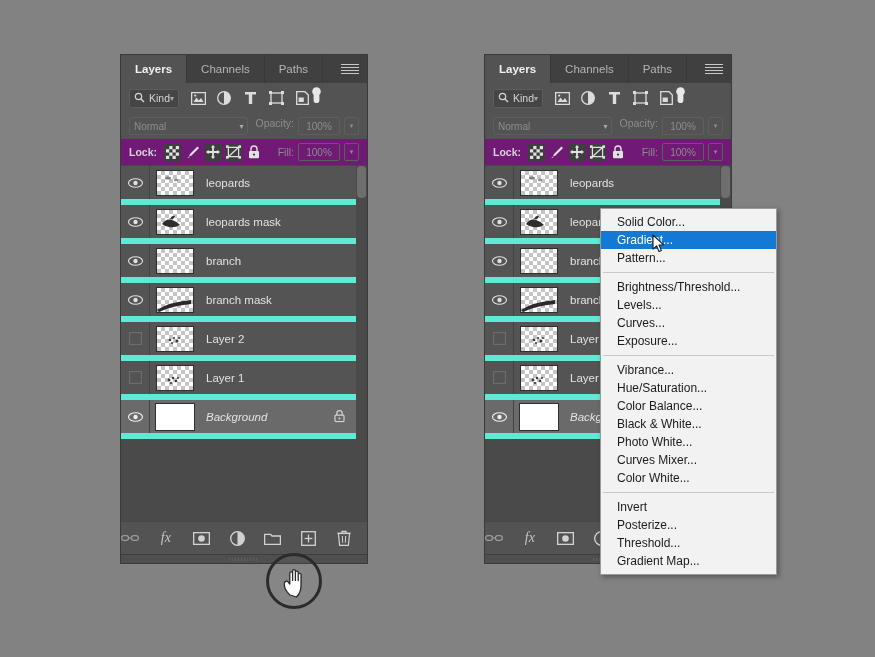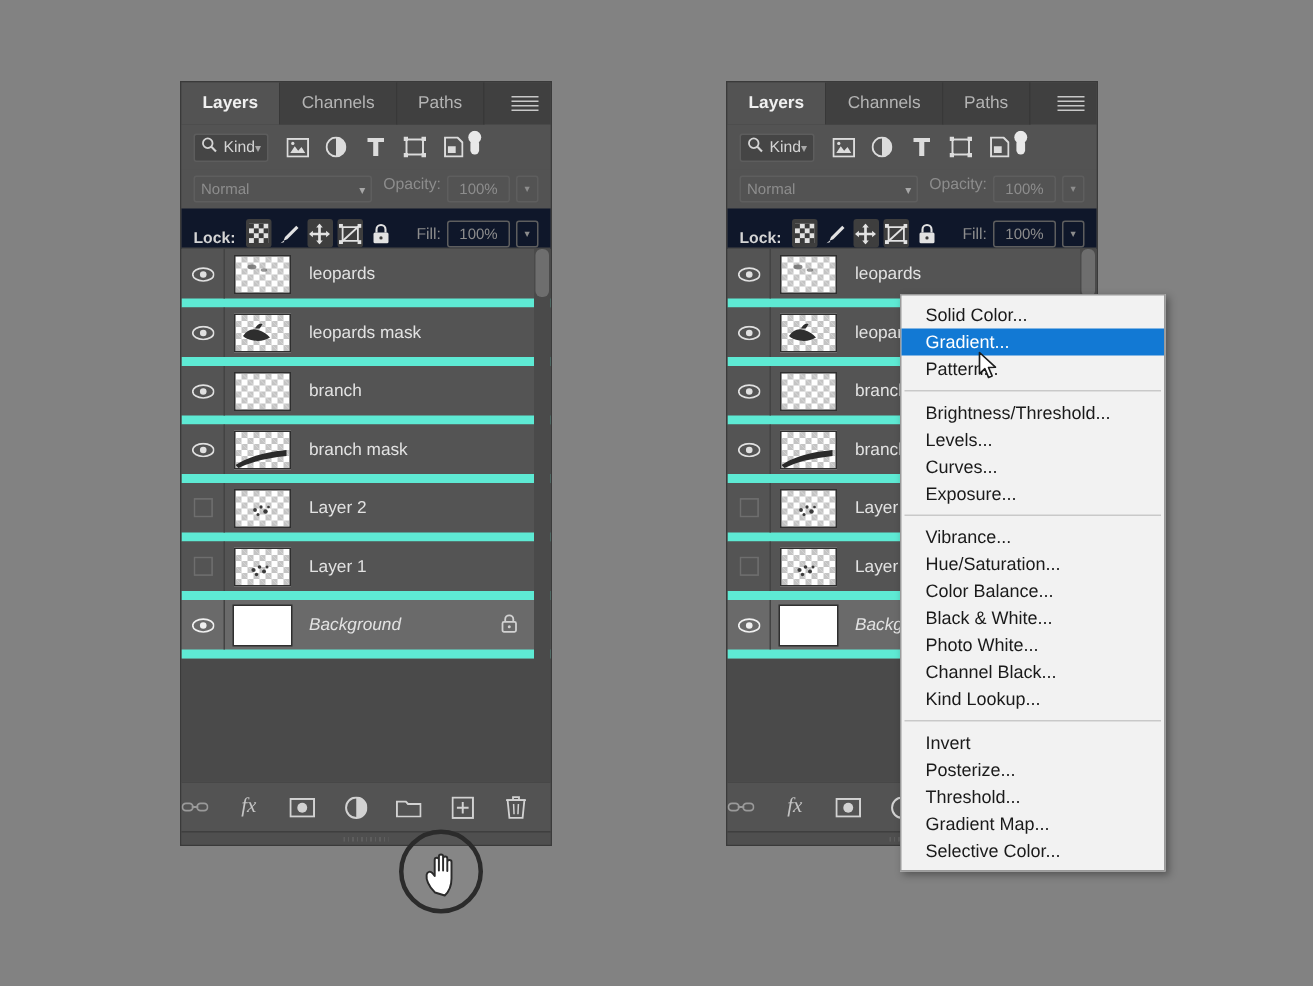--- a/index.html
+++ b/index.html
@@ -155,23 +155,23 @@
     border-radius: 2px;
     display: flex; align-items: center; justify-content: center;
     font-size: 7px; color: #8d8d8d;
     cursor: pointer;
   }
 
   
   .lock-row {
     height: 26px;
     display: flex;
-    align-items: flex-end;
+    align-items: center;
     padding: 0 8px;
-    background: #0f172a;
+    background: #701a75;
     border-bottom: 1px solid #474747;
   }
   .lock-label { font-size: 10.5px; color: #d4d4d4; margin-right: 7px; font-weight: bold; }
   .lockbtn {
     width: 19px; height: 19px;
     display: flex; align-items: center; justify-content: center;
     border-radius: 2px;
     margin-right: 3px;
     cursor: pointer;
   }
@@ -303,21 +303,21 @@
 
   .hand-cursor {
     position: absolute;
     pointer-events: none;
   }
 
   
   .ctx-menu {
     position: absolute;
     left: 600px;
-    top: 196px;
+    top: 208px;
     width: 175px;
     background: #f2f2f2;
     border: 1px solid #9a9a9a;
     box-shadow: 2px 2px 5px rgba(0,0,0,0.35);
     padding: 4px 0;
     font-size: 12px;
     color: #1a1a1a;
     z-index: 40;
   }
   .ctx-item {
@@ -947,28 +947,27 @@
     <div class="ctx-item">Brightness/Threshold...</div>
     <div class="ctx-item">Levels...</div>
     <div class="ctx-item">Curves...</div>
     <div class="ctx-item">Exposure...</div>
     <div class="ctx-sep"></div>
     <div class="ctx-item">Vibrance...</div>
     <div class="ctx-item">Hue/Saturation...</div>
     <div class="ctx-item">Color Balance...</div>
     <div class="ctx-item">Black &amp; White...</div>
     <div class="ctx-item">Photo White...</div>
-    <div class="ctx-item">Channel Black...</div>
-    <div class="ctx-item">Kind Lookup...</div>
+    <div class="ctx-item">Curves Mixer...</div>
+    <div class="ctx-item">Color White...</div>
     <div class="ctx-sep"></div>
     <div class="ctx-item">Invert</div>
     <div class="ctx-item">Posterize...</div>
     <div class="ctx-item">Threshold...</div>
     <div class="ctx-item">Gradient Map...</div>
-    <div class="ctx-item">Selective Color...</div>
   </div>
 
   <div class="arrow-cursor">
     <svg width="14" height="20" viewBox="0 0 14 20">
       <path d="M1 1 L1 15.2 L4.6 11.8 L7 17.6 L9.4 16.6 L7 11 L11.6 10.8 Z" fill="#ffffff" stroke="#1d1d1d" stroke-width="1.1" stroke-linejoin="round"></path>
     </svg>
   </div>
 
 </div>
 

